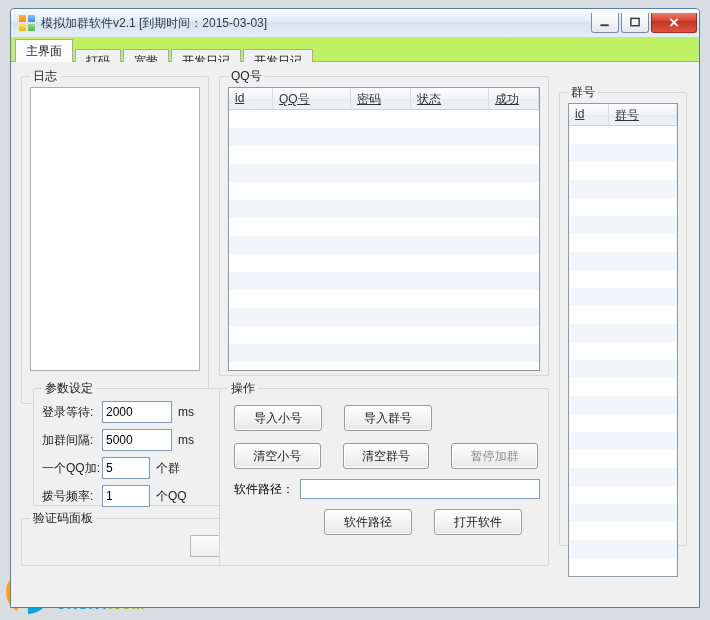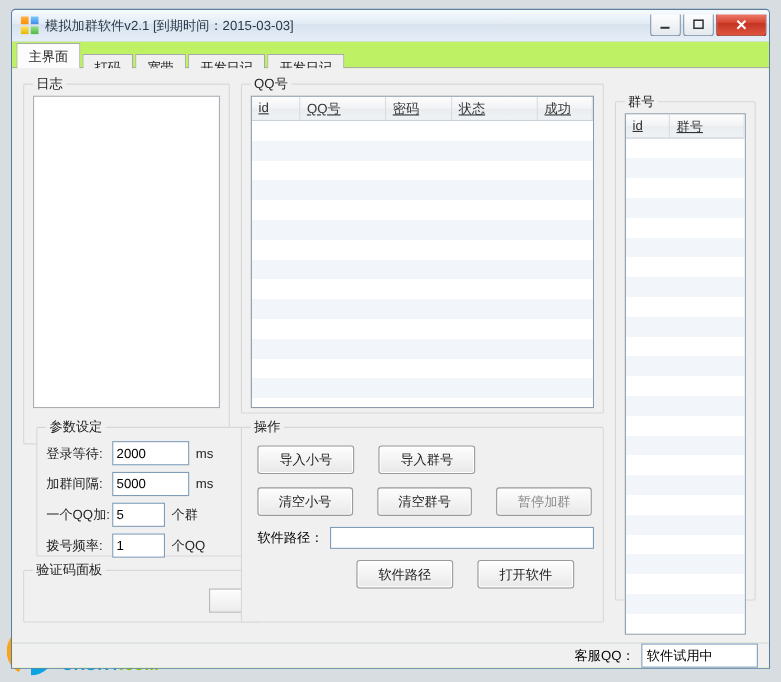--- a/index.html
+++ b/index.html
@@ -362,19 +362,15 @@
             <input value="" style="">
           </div>
           <div class="btn-row3">
             <button class="btn btn-w">软件路径</button>
             <button class="btn btn-w">打开软件</button>
           </div>
         </div>
 
       </div>
 
-      <div class="status">
-        <span>客服QQ：</span>
-        <input value="软件试用中" style="">
-      </div>
     </div>
   </div>
 </div>
 
 </body></html>

